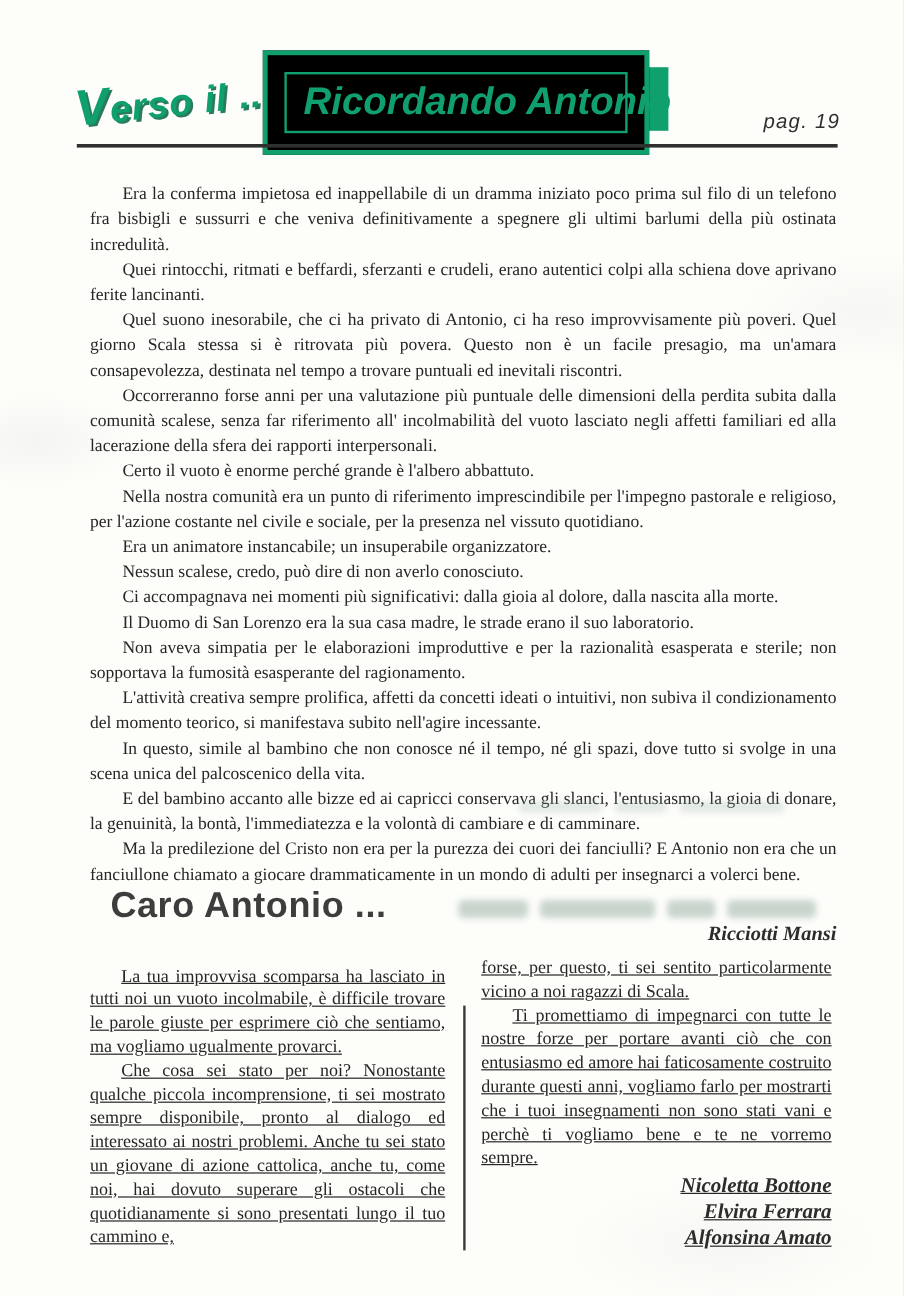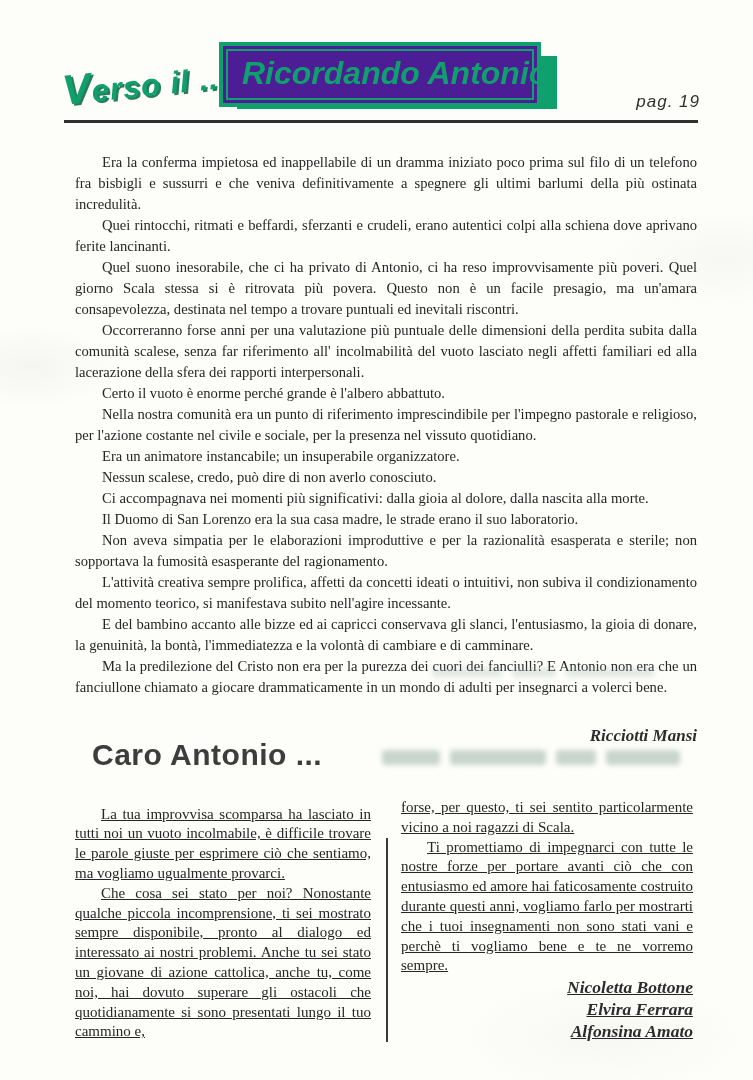--- a/index.html
+++ b/index.html
@@ -38,21 +38,21 @@
     transform:rotate(-6deg);
     text-shadow:2px 2px 0 rgba(5,100,66,.85), -1px -1px 0 rgba(255,255,255,.9);
   }
   .logo::first-letter{font-size:42px;}
   .title-shadow{
     position:absolute;left:237px;top:56px;width:320px;height:53px;
     background:var(--c-green);
   }
   .title-box{
     position:absolute;left:219px;top:42px;width:322px;
-    background:#4c1d95;border:4px solid var(--c-green);padding:3px;
+    background:#000000;border:4px solid var(--c-green);padding:14px;
   }
   .title-box-inner{
     border:2px solid var(--c-green);
     padding:4px 12px 6px 14px;text-align:center;white-space:nowrap;
   }
   .title-text{
     font-family:"Liberation Sans", sans-serif;
     font-weight:bold;font-style:italic;
     font-size:32px;color:var(--c-green);letter-spacing:0px;
   }
@@ -143,20 +143,21 @@
     <p>Quel suono inesorabile, che ci ha privato di Antonio, ci ha reso improvvisamente più poveri. Quel giorno Scala stessa si è ritrovata più povera. Questo non è un facile presagio, ma un'amara consapevolezza, destinata nel tempo a trovare puntuali ed inevitali riscontri.</p>
     <p>Occorreranno forse anni per una valutazione più puntuale delle dimensioni della perdita subita dalla comunità scalese, senza far riferimento all' incolmabilità del vuoto lasciato negli affetti familiari ed alla lacerazione della sfera dei rapporti interpersonali.</p>
     <p>Certo il vuoto è enorme perché  grande è  l'albero abbattuto.</p>
     <p>Nella nostra comunità era un punto di riferimento imprescindibile per l'impegno pastorale e religioso, per l'azione costante nel civile e sociale, per la presenza nel vissuto quotidiano.</p>
     <p>Era un animatore instancabile; un insuperabile organizzatore.</p>
     <p>Nessun scalese, credo, può dire di non averlo conosciuto.</p>
     <p>Ci accompagnava nei momenti più significativi:  dalla gioia al dolore, dalla nascita alla morte.</p>
     <p>Il Duomo di San Lorenzo era la sua casa madre, le strade erano il suo laboratorio.</p>
     <p>Non aveva simpatia per le elaborazioni improduttive e per la razionalità esasperata e sterile; non sopportava la fumosità esasperante del ragionamento.</p>
     <p>L'attività creativa sempre prolifica, affetti da concetti ideati o intuitivi,  non subiva il condizionamento del momento teorico, si manifestava subito nell'agire incessante.</p>
+    <p>In questo, simile al bambino che non conosce né il tempo, né gli spazi, dove tutto si svolge in una scena unica del palcoscenico della vita.</p>
     <p>E del bambino accanto alle bizze ed ai capricci conservava gli slanci, l'entusiasmo, la gioia di donare, la genuinità, la bontà, l'immediatezza e la volontà di cambiare e di camminare.</p>
     <p>Ma la predilezione del Cristo non era per la purezza dei cuori dei fanciulli? E Antonio non era che un fanciullone chiamato a giocare drammaticamente in un mondo di adulti per insegnarci a volerci bene.</p>
     <div class="article-signature">Ricciotti Mansi</div>
   </div>
 
   <div class="ghost ghost-b">
       <span></span>
       <span></span>
       <span></span>
     </div>

